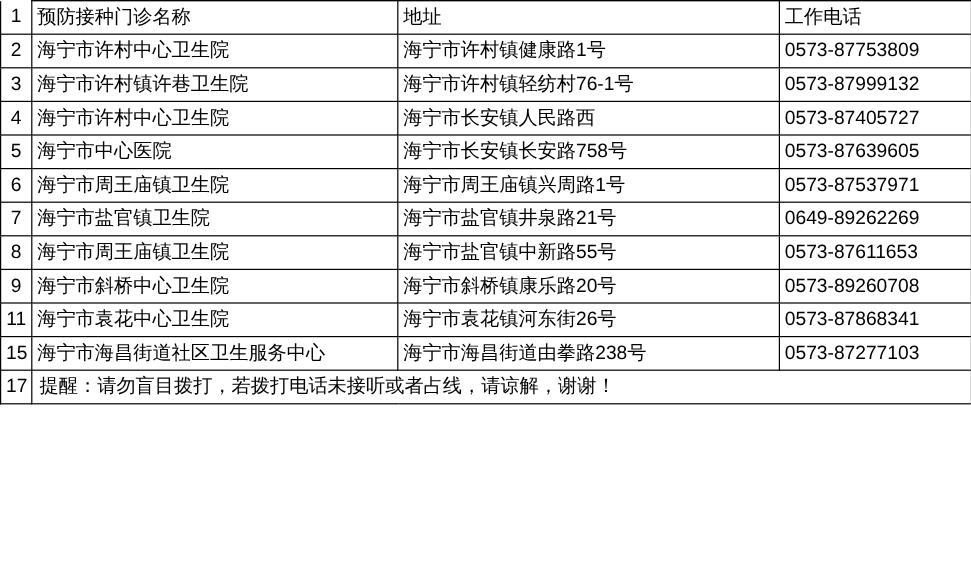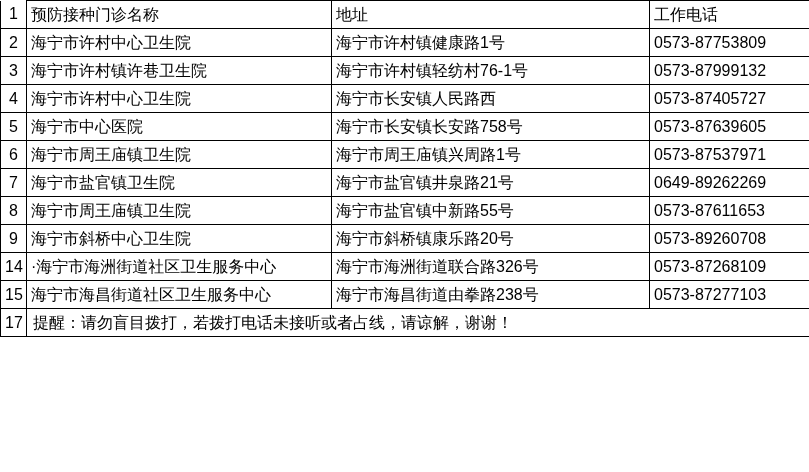--- a/index.html
+++ b/index.html
@@ -133,24 +133,24 @@
         <td>海宁市盐官镇中新路55号</td>
         <td>0573-87611653</td>
       </tr>
       <tr>
         <td class="rownum">9</td>
         <td>海宁市斜桥中心卫生院</td>
         <td>海宁市斜桥镇康乐路20号</td>
         <td>0573-89260708</td>
       </tr>
       <tr>
-        <td class="rownum">14</td>
-        <td>·海宁市海洲街道社区卫生服务中心</td>
-        <td>海宁市海洲街道联合路326号</td>
-        <td>0573-87268109</td>
+        <td class="rownum">11</td>
+        <td>海宁市袁花中心卫生院</td>
+        <td>海宁市袁花镇河东街26号</td>
+        <td>0573-87868341</td>
       </tr>
       <tr>
         <td class="rownum">15</td>
         <td>海宁市海昌街道社区卫生服务中心</td>
         <td>海宁市海昌街道由拳路238号</td>
         <td>0573-87277103</td>
       </tr>
 
       <tr class="notice-row">
         <td class="rownum">17</td>

